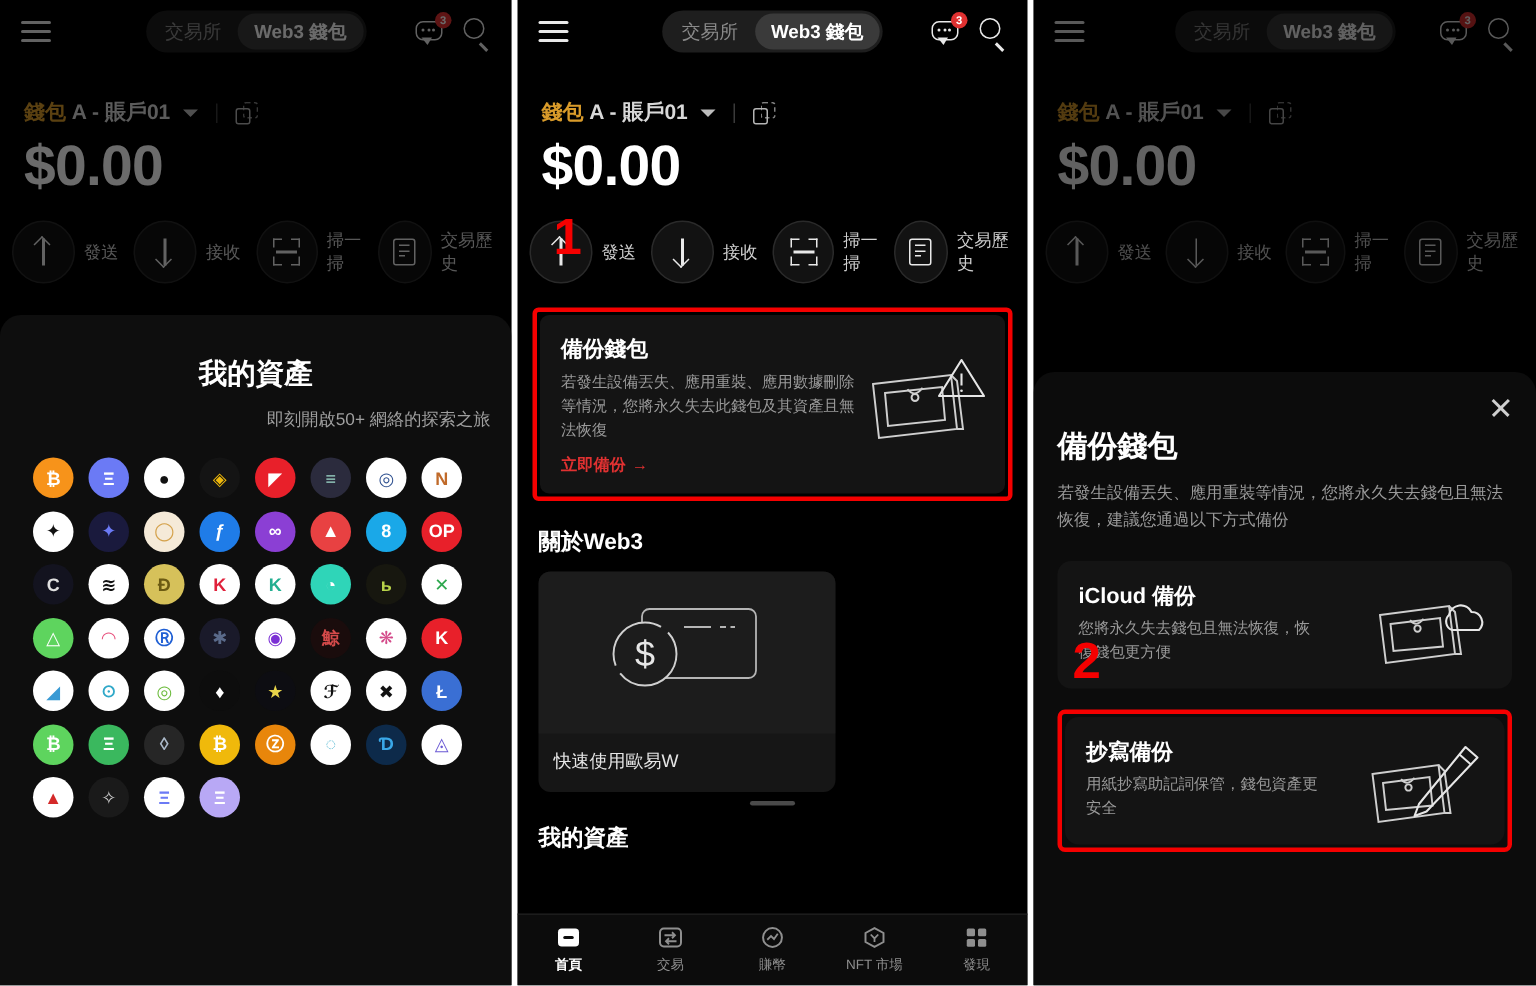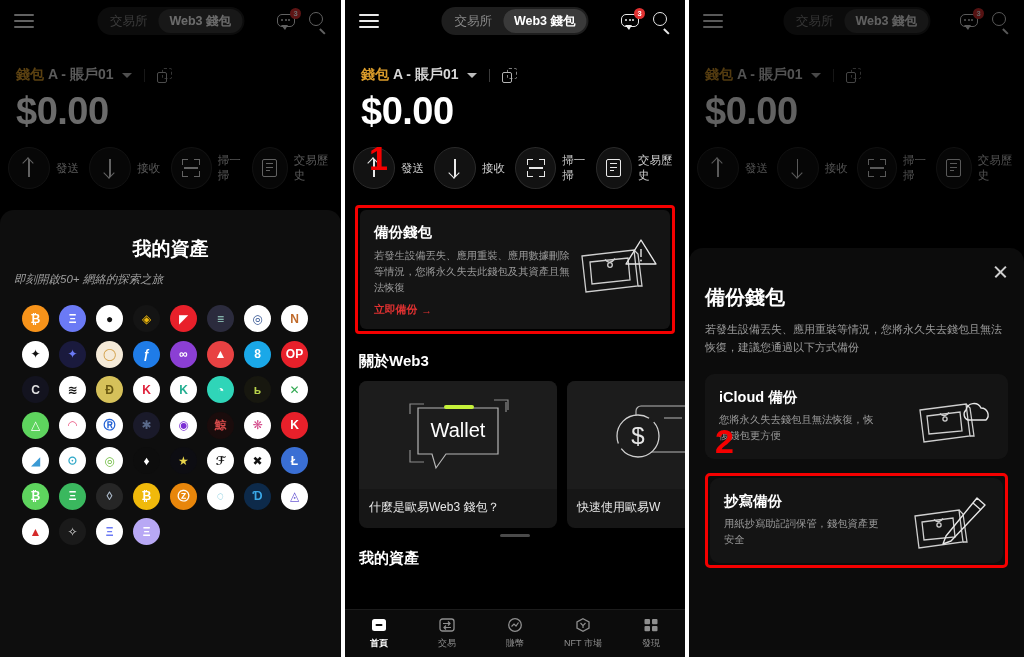--- a/index.html
+++ b/index.html
@@ -139,21 +139,21 @@
   .bn .bi { width:17px; height:17px; display:flex; align-items:center; justify-content:center; }
 
   
   .dim { position:absolute; inset:0; background:rgba(0,0,0,0.58); }
   .sheet1 {
     position:absolute; left:0; right:0; top:210px; bottom:0;
     background:#0e0e0e; border-radius:14px 14px 0 0;
     padding: 26px 14px 0;
   }
   .sheet1 h2 { font-size:19px; font-weight:bold; color:#fff; text-align:center; }
-  .sheet1 .sub { font-size:11.5px; color:#9f9f9f; text-align:left; margin-top:10px;font-style:italic; }
+  .sheet1 .sub { font-size:11.5px; color:#9f9f9f; text-align:right; margin-top:10px; }
   .grid { display:flex; flex-wrap:wrap; gap:8.5px 10px; margin-top:18px; justify-content:flex-start; padding:0 8px; }
   .tok { width:27px; height:27px; border-radius:50%; display:flex; align-items:center; justify-content:center;
          font-size:12px; font-weight:bold; color:#fff; overflow:hidden; line-height:1; }
   .cta-btn {
     position:absolute; left:14px; right:14px; bottom:22px;
     height:42px; background:#ffffff; border-radius:21px;
     display:flex; align-items:center; justify-content:center;
     font-size:14px; font-weight:bold; color:#111;
   }
 
@@ -445,34 +445,20 @@
         </div>
       </div>
       <div class="anno" style="left:14px; top:-64px;">1</div>
     </div>
 
     <div class="sec-t">關於Web3</div>
     <div class="cards">
       <div class="card">
         <div class="art">
           <svg width="128" height="86" viewBox="0 0 128 86">
-            <path d="M24 16 L104 16 L104 62 L52 62 L42 76 L38 62 L24 62 Z" fill="none" stroke="#b5b5b5" stroke-width="1.2"></path>
-            <path d="M16 22 L16 12 L30 12" fill="none" stroke="#8a8a8a" stroke-width="1.2"></path>
-            <path d="M112 10 L112 20" fill="none" stroke="#8a8a8a" stroke-width="1.2"></path>
-            <path d="M100 8 L114 8 L114 18" fill="none" stroke="#8a8a8a" stroke-width="1.2"></path>
-            <path d="M16 58 L16 70 L30 70" fill="none" stroke="#8a8a8a" stroke-width="1.2"></path>
-            <rect x="50" y="13" width="30" height="4" rx="2" fill="#c6f23a"></rect>
-            <text x="64" y="45" text-anchor="middle" font-family="Liberation Sans, sans-serif" font-size="20" fill="#ffffff">Wallet</text>
-          </svg>
-        </div>
-        <div class="cap">什麼是歐易Web3 錢包？</div>
-      </div>
-      <div class="card">
-        <div class="art">
-          <svg width="128" height="86" viewBox="0 0 128 86">
             <rect x="34" y="14" width="76" height="46" rx="5" fill="none" stroke="#b5b5b5" stroke-width="1.2"></rect>
             <line x1="62" y1="26" x2="80" y2="26" stroke="#b5b5b5" stroke-width="1.2"></line>
             <line x1="86" y1="26" x2="96" y2="26" stroke="#b5b5b5" stroke-width="1.2" stroke-dasharray="4 3"></line>
             <circle cx="36" cy="44" r="21" fill="#1c1c1c" stroke="#cfcfcf" stroke-width="1.3" stroke-dasharray="52 6"></circle>
             <text x="36" y="52" text-anchor="middle" font-family="Liberation Sans, sans-serif" font-size="24" fill="#e6e6e6">$</text>
           </svg>
         </div>
         <div class="cap">快速使用歐易W</div>
       </div>
     </div>

